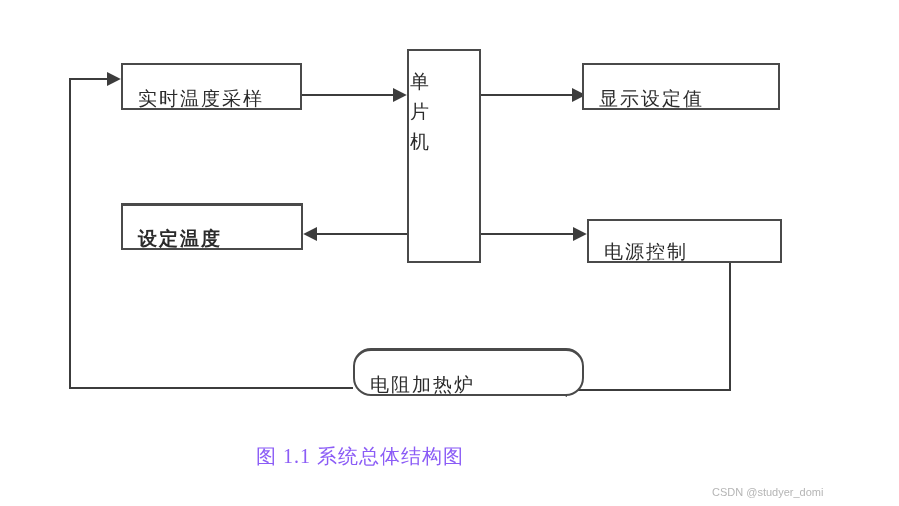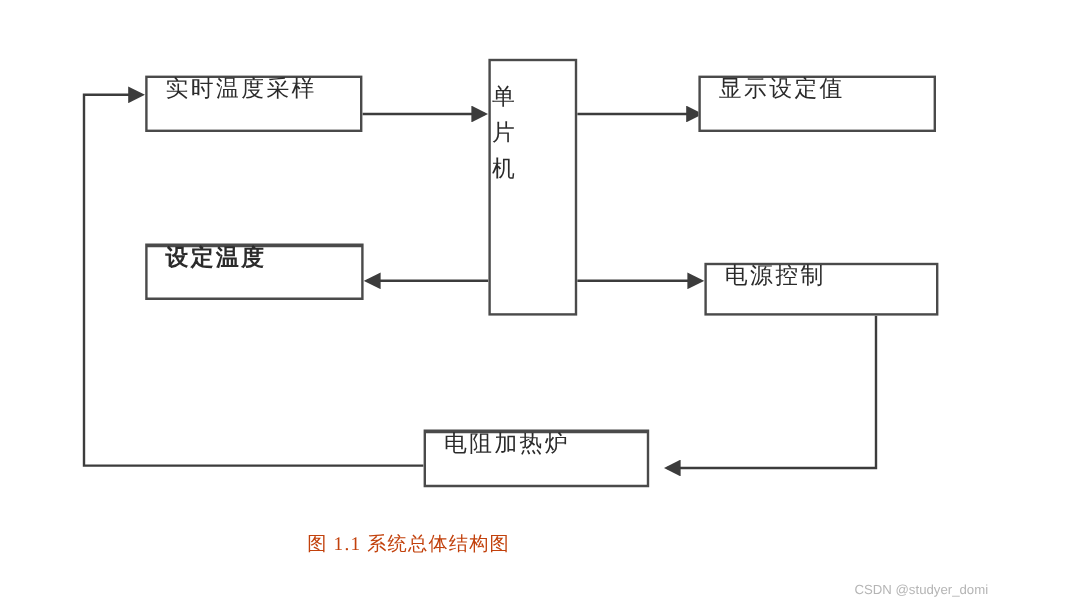--- a/index.html
+++ b/index.html
@@ -21,51 +21,51 @@
     top: 0;
     width: 899px;
     height: 506px;
   }
   .node {
     position: absolute;
     box-sizing: border-box;
     border: 2px solid #4a4a4a;
     background: #ffffff;
     display: flex;
-    align-items: flex-start;
+    align-items: flex-end;
     padding-left: 15px;
     font-size: 19px;
     color: #2b2b2b;
     letter-spacing: 2px;
     line-height: 1;
   }
   #node-sampling { left: 121px; top: 63px;  width: 181px; height: 47px; }
   #node-settemp  { left: 121px; top: 203px; width: 182px; height: 47px; border-top-width: 3px; font-weight: bold; }
   #node-display  { left: 582px; top: 63px;  width: 198px; height: 47px; }
   #node-power    { left: 587px; top: 219px; width: 195px; height: 44px; }
-  #node-furnace  { left: 353px; top: 358px; width: 188px; height: 48px; border-top-width: 3px; }
+  #node-furnace  { left: 353px; top: 348px; width: 231px; height: 48px; border-top-width: 3px; border-radius: 18px; }
   #node-mcu {
     left: 407px; top: 49px; width: 74px; height: 214px;
     padding: 16px 0 0 0;
     align-items: flex-start;
     justify-content: flex-start;
   }
   #node-mcu .vtext {
     width: 21px;
     word-break: break-all;
     line-height: 30px;
     text-align: center;
     letter-spacing: 0;
   }
   #caption {
     position: absolute;
     left: 256px;
     top: 443px;
-    font-size: 16px;
-    color: #c2410c;
+    font-size: 20px;
+    color: #8b5cf6;
     letter-spacing: 1px;
     white-space: nowrap;
   }
   #watermark {
     position: absolute;
     left: 712px;
     top: 486px;
     font-size: 11px;
     color: #b5b5b5;
     font-family: "Liberation Sans", "DejaVu Sans", sans-serif;

